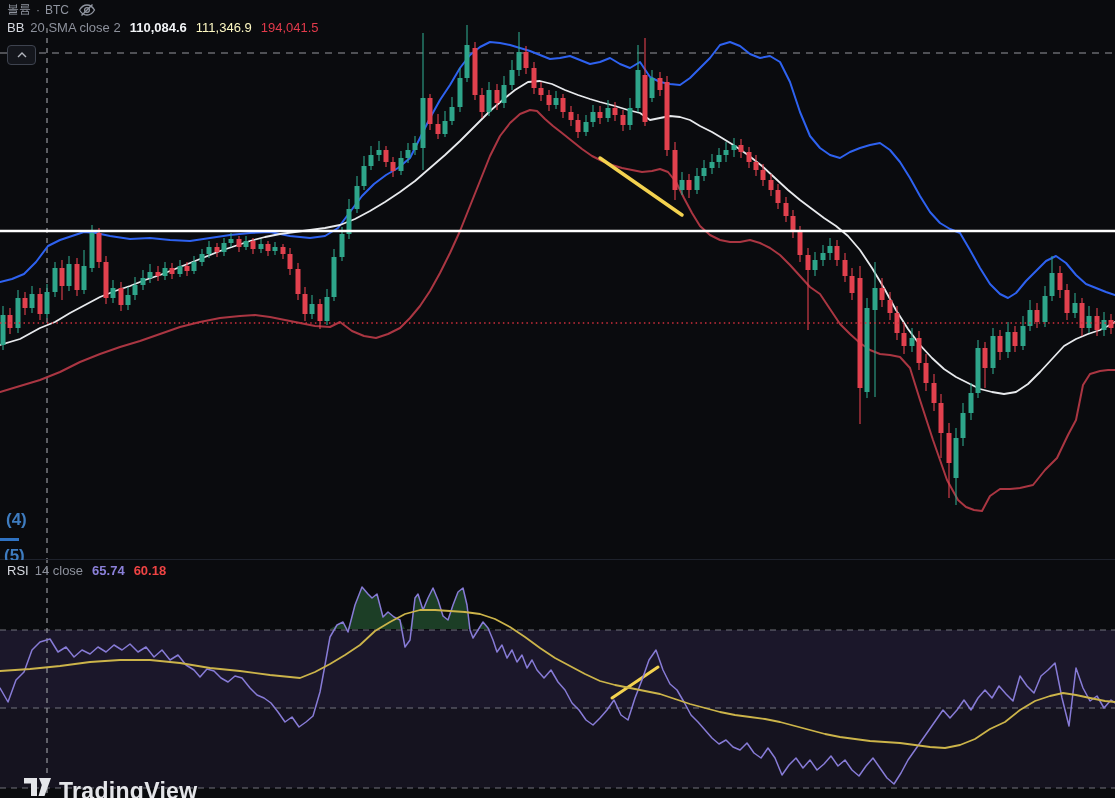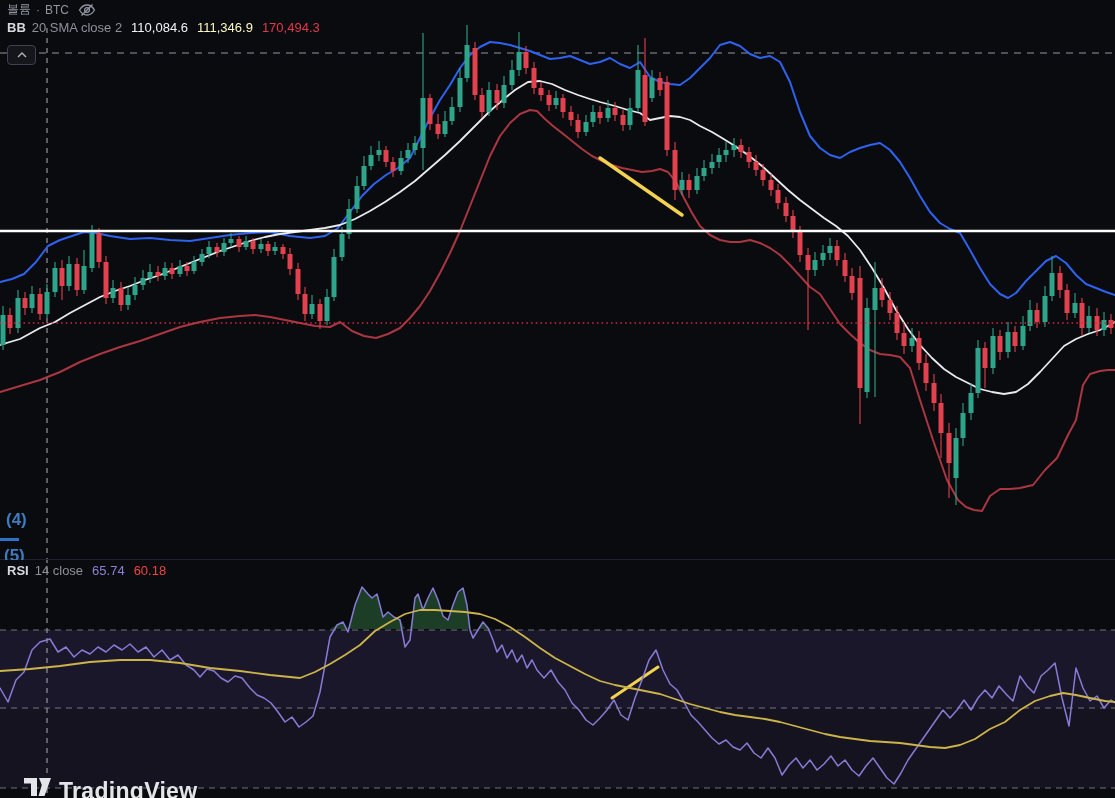--- a/index.html
+++ b/index.html
@@ -5,23 +5,23 @@
   html,body{margin:0;padding:0;background:#0a0b0e;}
   #app{position:relative;width:1115px;height:798px;overflow:hidden;background:#0a0b0e;
        font-family:"Liberation Sans", sans-serif;}
   #chart-svg{position:absolute;left:0;top:0;}
   .pane{position:absolute;left:0;width:1115px;pointer-events:none;}
   #main-pane{top:0;height:560px;overflow:hidden;}
   #rsi-pane{top:560px;height:238px;overflow:hidden;}
   .legend-row{position:absolute;left:7px;display:flex;align-items:center;white-space:nowrap;}
   #volume-row{top:1px;font-size:12px;color:#9095a0;gap:5px;}
   #bb-row{top:20px;font-size:13px;color:#9095a0;}
-  .ind-name{font-weight:bold;color:#d6d9e0;}
+  .ind-name{font-weight:normal;color:#d6d9e0;}
   .ind-params{margin-left:6px;color:#8d919c;}
-  .v{margin-left:9px;font-weight:normal;}
+  .v{margin-left:9px;font-weight:bold;}
   #bb-basis-val{color:#f2f4f7;}
   #bb-upper-val{color:#fef9c3;font-weight:normal;}
   #bb-lower-val{color:#e23a4b;font-weight:normal;}
   #collapse-btn{position:absolute;left:7px;top:45px;width:27px;height:18px;
     border:1px solid #3e434f;border-radius:4px;background:#14161c;
     display:flex;align-items:center;justify-content:center;cursor:pointer;}
   .wave{position:absolute;font-weight:bold;font-size:17px;color:#3e7cc0;}
   #wave-4{left:6px;top:510px;}
   #wave-5{left:4px;top:546px;}
   #wave-line{position:absolute;left:0;top:538px;width:19px;height:3px;background:#2f72c2;}
@@ -373,21 +373,21 @@
           <line x1="3.5" y1="12.5" x2="14.5" y2="1.5" stroke="#9095a0" stroke-width="1.4"></line>
         </svg>
       </span>
     </div>
 
     <div class="legend-row" id="bb-row">
       <span class="ind-name">BB</span>
       <span class="ind-params">20 SMA close 2</span>
       <span class="v" id="bb-basis-val">110,084.6</span>
       <span class="v" id="bb-upper-val">111,346.9</span>
-      <span class="v" id="bb-lower-val">170,494.3</span>
+      <span class="v" id="bb-lower-val">194,041.5</span>
     </div>
 
     <div id="collapse-btn" style="pointer-events:auto">
       <svg width="10" height="6" viewBox="0 0 10 6">
         <polyline points="1,5 5,1 9,5" fill="none" stroke="#b2b5bd" stroke-width="1.4"></polyline>
       </svg>
     </div>
 
     <div class="wave" id="wave-4">(4)</div>
     <div id="wave-line"></div>

